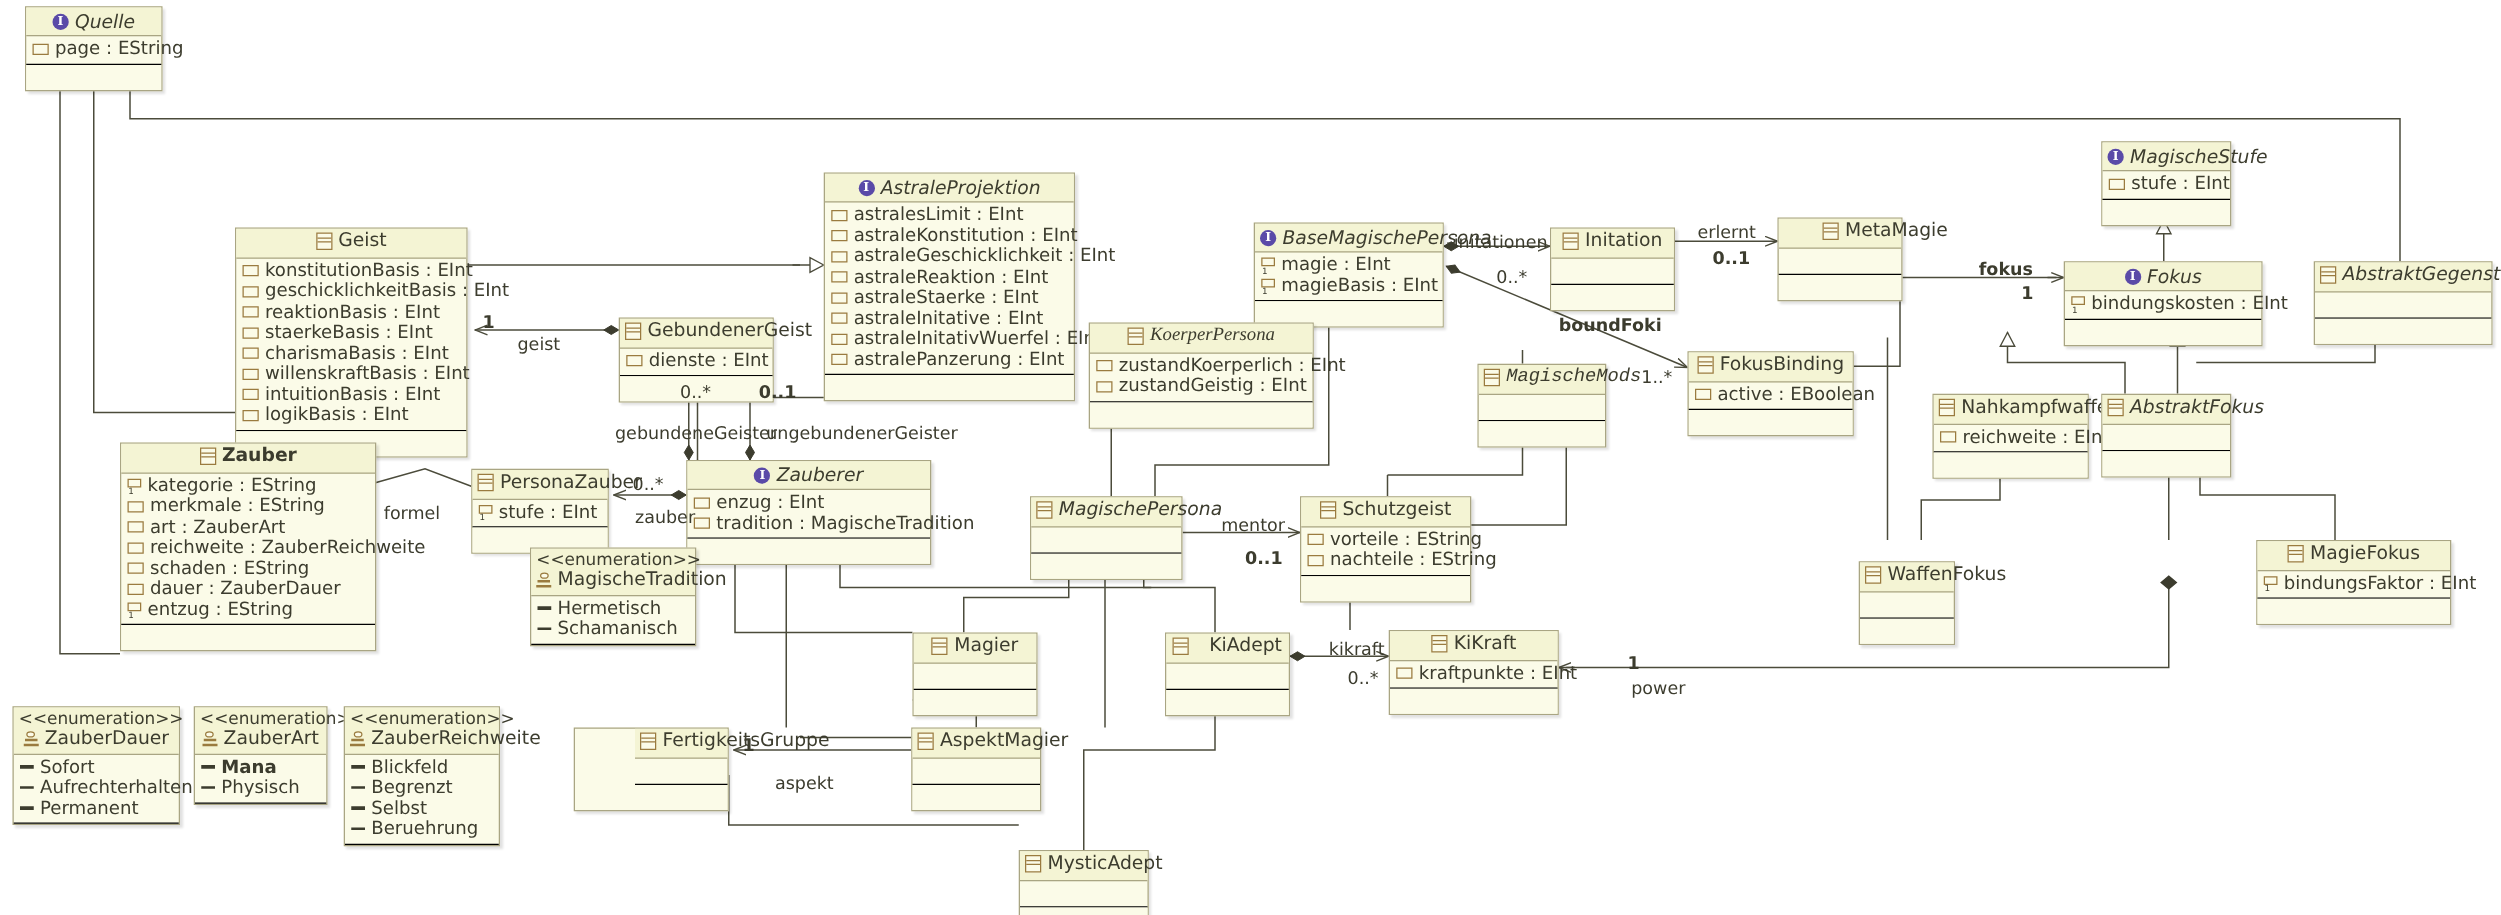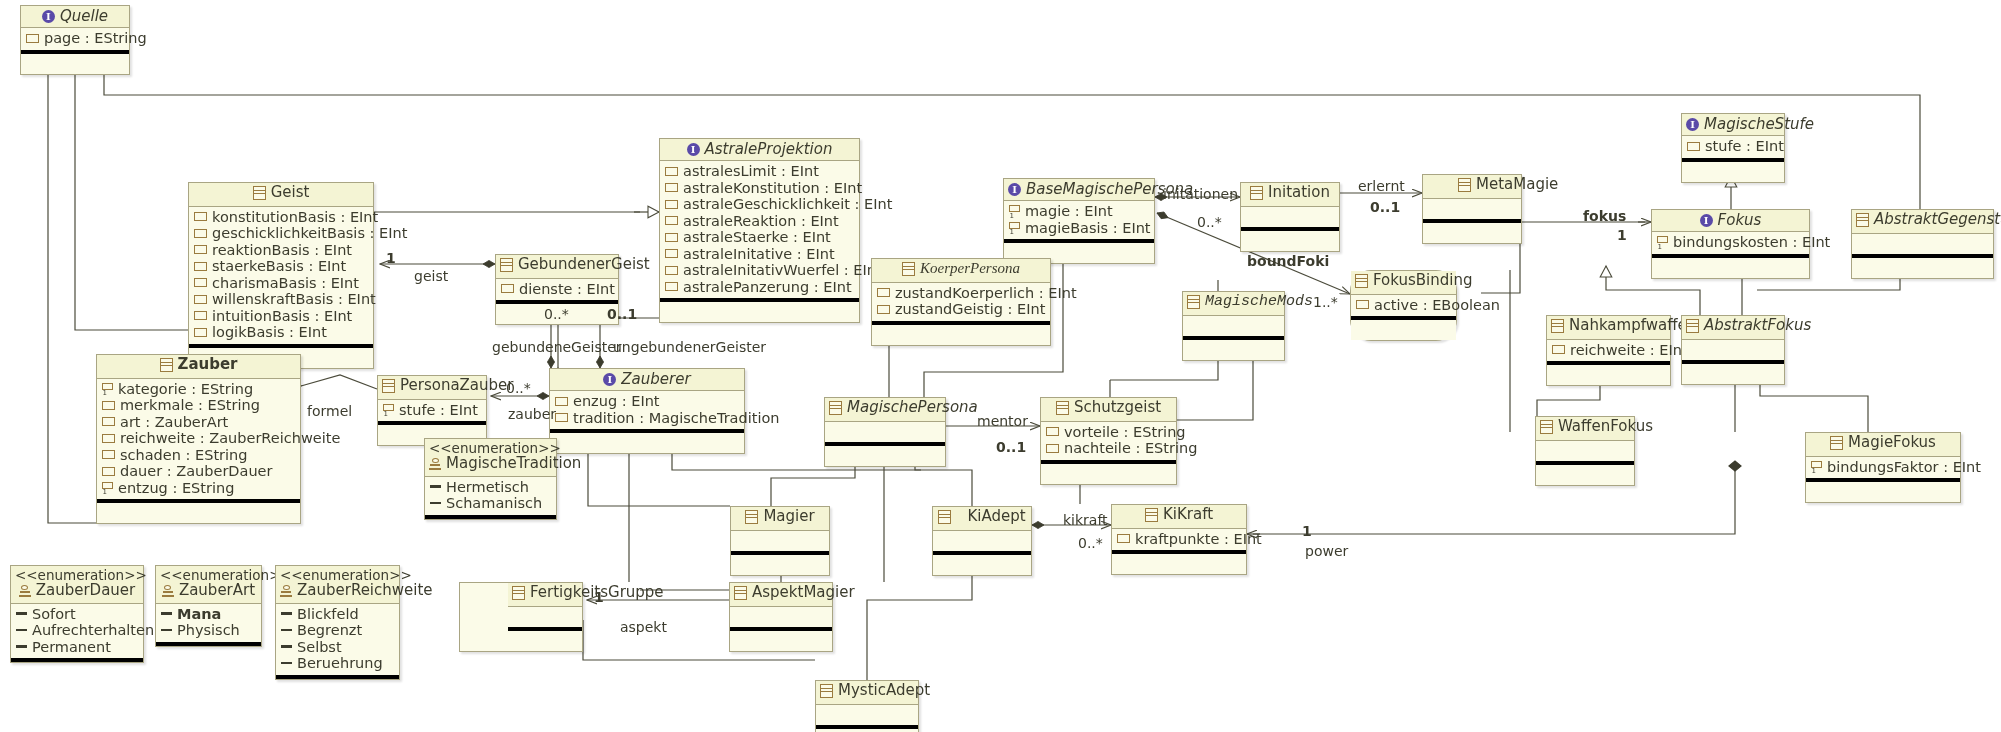--- a/index.html
+++ b/index.html
@@ -8,21 +8,21 @@
   svg#wires{position:absolute;left:0;top:0;width:2001px;height:732px;pointer-events:none;}
 
   .uml{position:absolute;box-sizing:border-box;border:1px solid #a9a583;
        background:#fbfbe8;box-shadow:2px 2px 2px rgba(0,0,0,0.12);}
   .uml .hdr{background:#f4f4d4;border-bottom:1px solid #a9a583;
             text-align:center;padding:2px 4px 3px 4px;white-space:nowrap;
             color:#3c3c2e;font-size:15px;line-height:15px;}
   .uml .hdr .nm{font-size:15px;color:#3c3c2e;}
   .uml.abst .hdr .nm{font-style:italic;}
   .uml.bold .hdr .nm{font-weight:bold;}
-  .uml .attrs{padding:2px 3px 3px 5px;border-bottom:4px solid #000000;min-height:8px;}
+  .uml .attrs{padding:2px 3px 3px 5px;border-bottom:1px solid #000000;min-height:8px;}
   .uml .attrs.empty{min-height:10px;padding:5px 3px;}
   .uml .ops{min-height:10px;padding:5px 3px;background:#fbfbe8;}
   .uml .row{white-space:nowrap;color:#3c3c2e;font-size:14.5px;line-height:16.5px;
             display:flex;align-items:center;gap:5px;}
   .stereo{display:block;font-weight:normal;font-size:13.5px;color:#3c3c2e;line-height:15px;}
 
   
   .ico{flex:0 0 auto;display:inline-block;}
   .ico-class{width:11px;height:12px;border:1.4px solid #9a7b3f;
              background:#fbfbe8;position:relative;}
@@ -462,21 +462,21 @@
       <div class="ops"></div>
     </div>
     <div class="uml abst" style="left: 1182px; top: 291px; width: 103px;">
       <div class="hdr"><span style="display: inline-flex; align-items: center; gap: 5px; font-family: Liberation Mono, monospace;">
           <span class="ico ico-class"></span>
           <span class="nm">MagischeMods</span>
         </span></div>
       <div class="attrs empty"></div>
       <div class="ops"></div>
     </div>
-    <div class="uml" style="left: 1350px; top: 270px; width: 107px; border-radius: 21px;">
+    <div class="uml" style="left: 1350px; top: 281px; width: 133px;">
       <div class="hdr"><span style="display: inline-flex; align-items: center; gap: 5px;">
           <span class="ico ico-class"></span>
           <span class="nm">FokusBinding</span>
         </span></div>
       <div class="attrs">
         <div class="row">
           <span class="ico ico-attr"></span>
           <span>active : EBoolean</span>
         </div>
       </div>
@@ -533,21 +533,21 @@
       <div class="ops"></div>
     </div>
     <div class="uml abst" style="left: 1681px; top: 315px; width: 104px;">
       <div class="hdr"><span style="display: inline-flex; align-items: center; gap: 5px;">
           <span class="ico ico-class"></span>
           <span class="nm">AbstraktFokus</span>
         </span></div>
       <div class="attrs empty"></div>
       <div class="ops"></div>
     </div>
-    <div class="uml" style="left: 1487px; top: 416px; width: 100px; margin-left: 48px;">
+    <div class="uml" style="left: 1487px; top: 449px; width: 77px;">
       <div class="hdr"><span style="display: inline-flex; align-items: center; gap: 5px;">
           <span class="ico ico-class"></span>
           <span class="nm">WaffenFokus</span>
         </span></div>
       <div class="attrs empty"></div>
       <div class="ops"></div>
     </div>
     <div class="uml" style="left: 1805px; top: 432px; width: 156px;">
       <div class="hdr"><span style="display: inline-flex; align-items: center; gap: 5px;">
           <span class="ico ico-class"></span>

